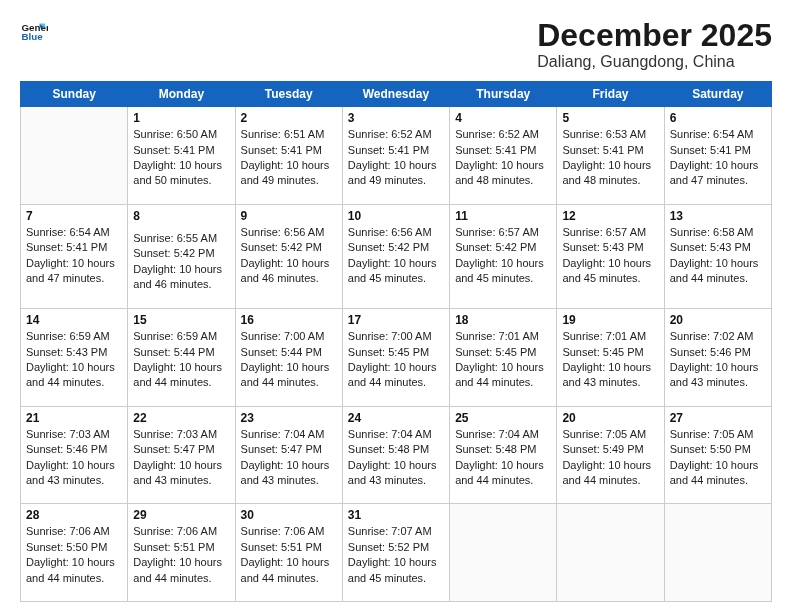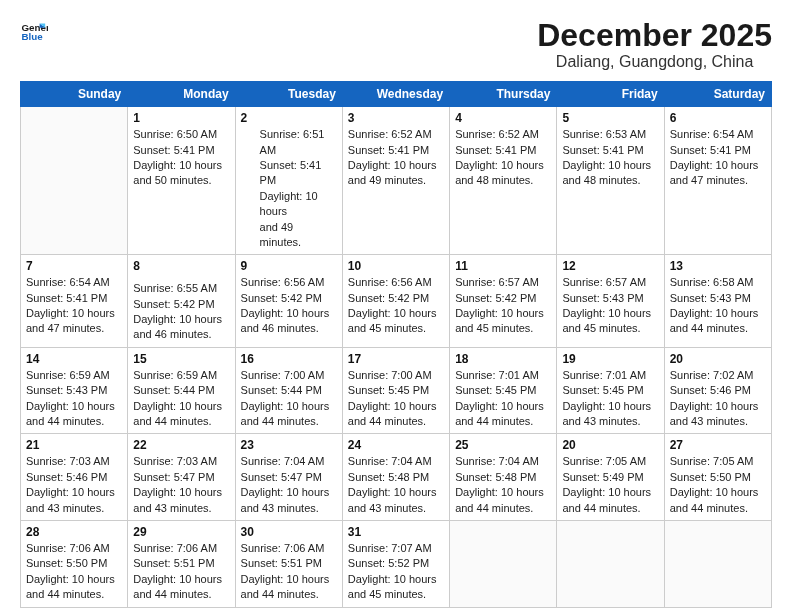--- a/index.html
+++ b/index.html
@@ -27,21 +27,21 @@
       display: flex;
       flex-direction: column;
       align-items: flex-start;
     }
     .logo-row {
       display: flex;
       align-items: center;
       gap: 2px;
     }
     .title-block {
-      text-align: center;
+      text-align: left;
     }
     .month-title {
       font-size: 32px;
       font-weight: bold;
       color: #1a1a1a;
       line-height: 1.1;
     }
     .location-title {
       font-size: 16px;
       color: #333;
@@ -50,21 +50,21 @@
     .calendar {
       width: 100%;
       border-collapse: collapse;
       flex: 1;
     }
     .calendar th {
       background: #1565c0;
       color: #fff;
       font-size: 12px;
       font-weight: bold;
-      text-align: right;
+      text-align: center;
       padding: 5px 6px;
       border: 1px solid #1565c0;
     }
     .calendar td {
       border: 1px solid #ccc;
       vertical-align: top;
       padding: 4px 5px;
       width: calc(100% / 7);
       height: 80px;
     }
@@ -126,21 +126,21 @@
           <td class="empty-cell"></td>
           <td>
             <span class="day-num">1</span>
             <div class="day-info" style="white-space: pre-line;">Sunrise: 6:50 AM
 Sunset: 5:41 PM
 Daylight: 10 hours
 and 50 minutes.</div>
           </td>
           <td>
             <span class="day-num">2</span>
-            <div class="day-info" style="white-space: pre-line; margin-left: 19px;">Sunrise: 6:51 AM
+            <div class="day-info" style="white-space: pre-line;">Sunrise: 6:51 AM
 Sunset: 5:41 PM
 Daylight: 10 hours
 and 49 minutes.</div>
           </td>
           <td>
             <span class="day-num">3</span>
             <div class="day-info" style="white-space: pre-line;">Sunrise: 6:52 AM
 Sunset: 5:41 PM
 Daylight: 10 hours
 and 49 minutes.</div>

